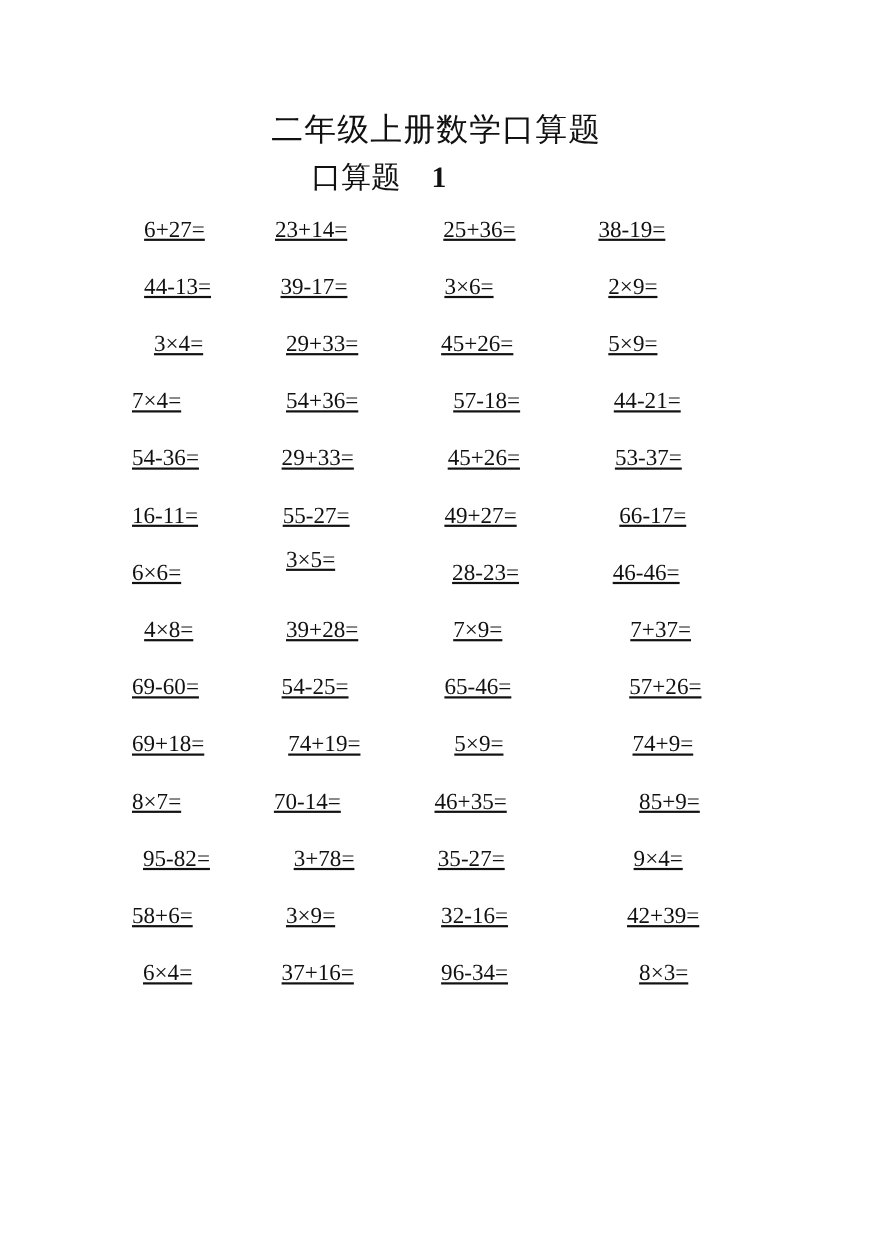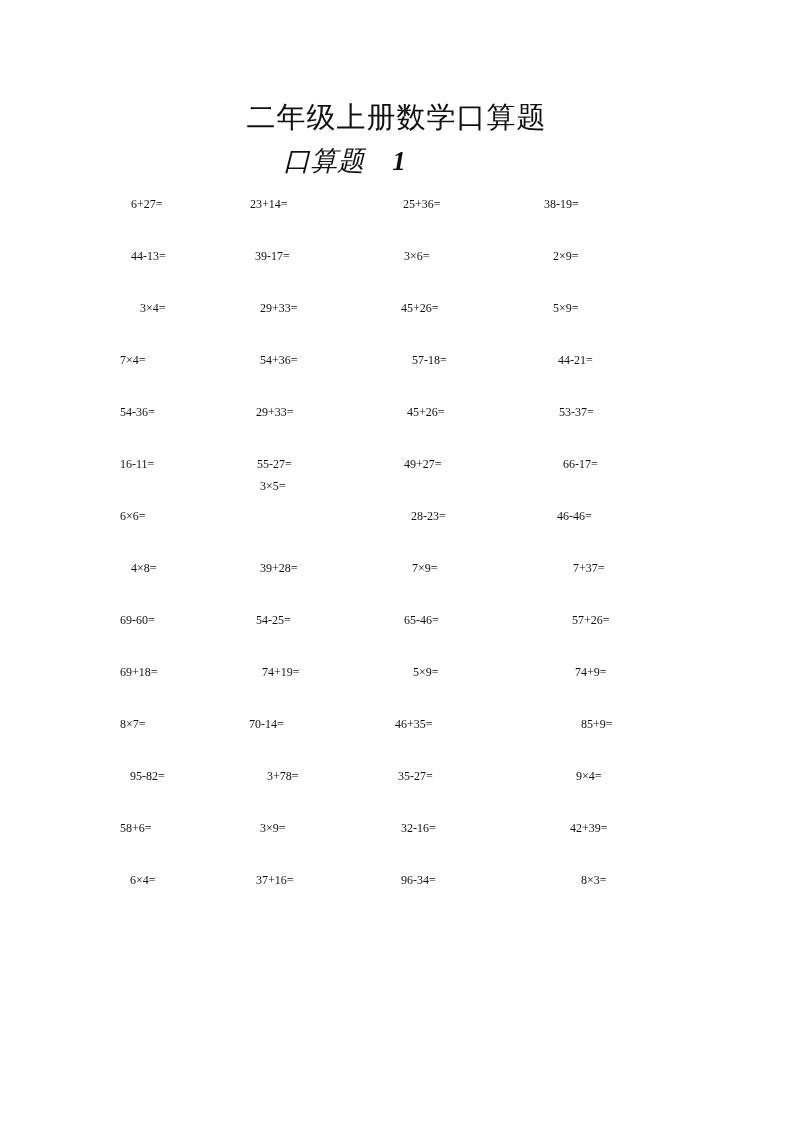--- a/index.html
+++ b/index.html
@@ -1,23 +1,23 @@
 <!DOCTYPE html>
 <html><head>
   <meta charset="utf-8">
   <style>
     html, body { margin: 0; padding: 0; background: #ffffff; }
     body { width: 793px; height: 1122px; position: relative; overflow: hidden;
            font-family: "Liberation Serif", "DejaVu Serif", serif; color: #111; }
     .title { position: absolute; left: 0; width: 793px; top: 98px; text-align: center;
              font-size: 29px; letter-spacing: 1px; }
     .subtitle { position: absolute; left: 0; width: 689px; top: 143px; text-align: center;
-                font-size: 27px; font-style: italic; }
+                font-size: 27px; }
     .subtitle .num { font-weight: bold; margin-left: 28px; }
-    .problem { position: absolute; font-size: 12px; white-space: nowrap; line-height: 1; }
+    .problem { position: absolute; font-size: 21px; white-space: nowrap; line-height: 1; text-decoration: underline; }
   </style>
 </head>
 <body>
 
 <div>
   <div class="title">二年级上册数学口算题</div>
   <div class="subtitle">
     <span>口算题</span><span class="num">1</span>
   </div>
   <div id="problems">
@@ -39,21 +39,21 @@
       <div class="problem" style="left: 558px; top: 354px;">44-21=</div>
       <div class="problem" style="left: 120px; top: 406px;">54-36=</div>
       <div class="problem" style="left: 256px; top: 406px;">29+33=</div>
       <div class="problem" style="left: 407px; top: 406px;">45+26=</div>
       <div class="problem" style="left: 559px; top: 406px;">53-37=</div>
       <div class="problem" style="left: 120px; top: 458px;">16-11=</div>
       <div class="problem" style="left: 257px; top: 458px;">55-27=</div>
       <div class="problem" style="left: 404px; top: 458px;">49+27=</div>
       <div class="problem" style="left: 563px; top: 458px;">66-17=</div>
       <div class="problem" style="left: 120px; top: 510px;">6×6=</div>
-      <div class="problem" style="left: 260px; top: 480px;">3×5=</div>
+      <div class="problem" style="left: 260px; top: 498px;">3×5=</div>
       <div class="problem" style="left: 411px; top: 510px;">28-23=</div>
       <div class="problem" style="left: 557px; top: 510px;">46-46=</div>
       <div class="problem" style="left: 131px; top: 562px;">4×8=</div>
       <div class="problem" style="left: 260px; top: 562px;">39+28=</div>
       <div class="problem" style="left: 412px; top: 562px;">7×9=</div>
       <div class="problem" style="left: 573px; top: 562px;">7+37=</div>
       <div class="problem" style="left: 120px; top: 614px;">69-60=</div>
       <div class="problem" style="left: 256px; top: 614px;">54-25=</div>
       <div class="problem" style="left: 404px; top: 614px;">65-46=</div>
       <div class="problem" style="left: 572px; top: 614px;">57+26=</div>

